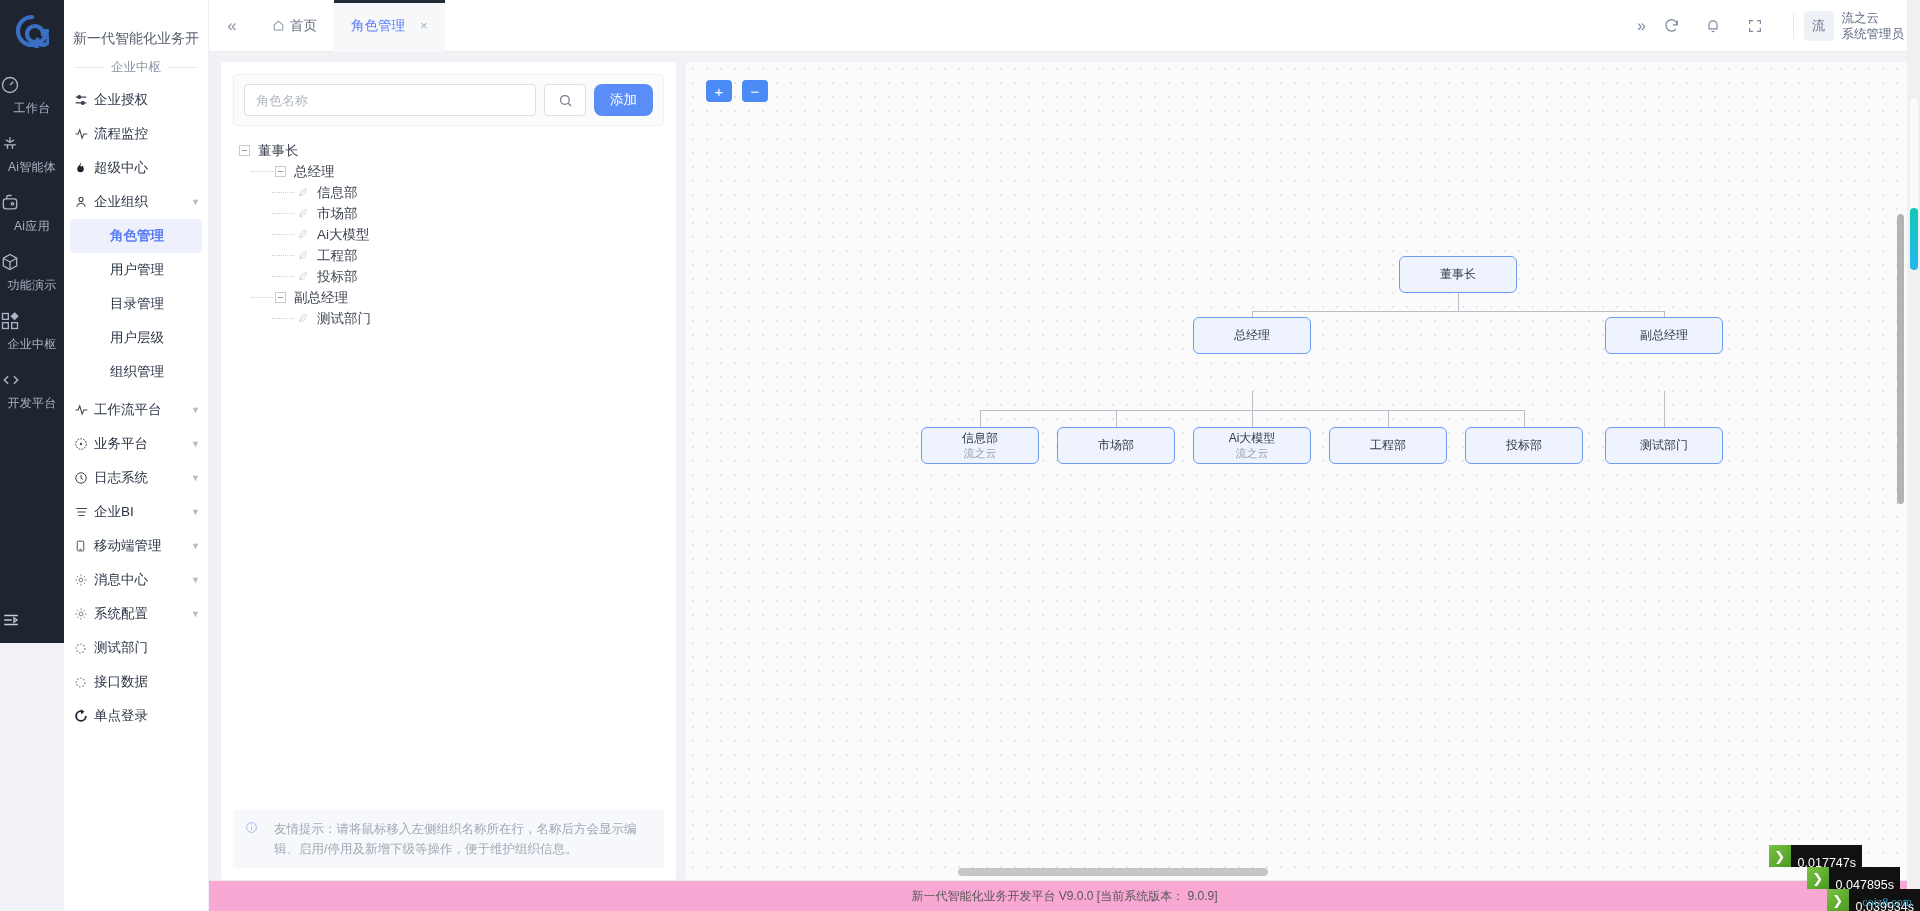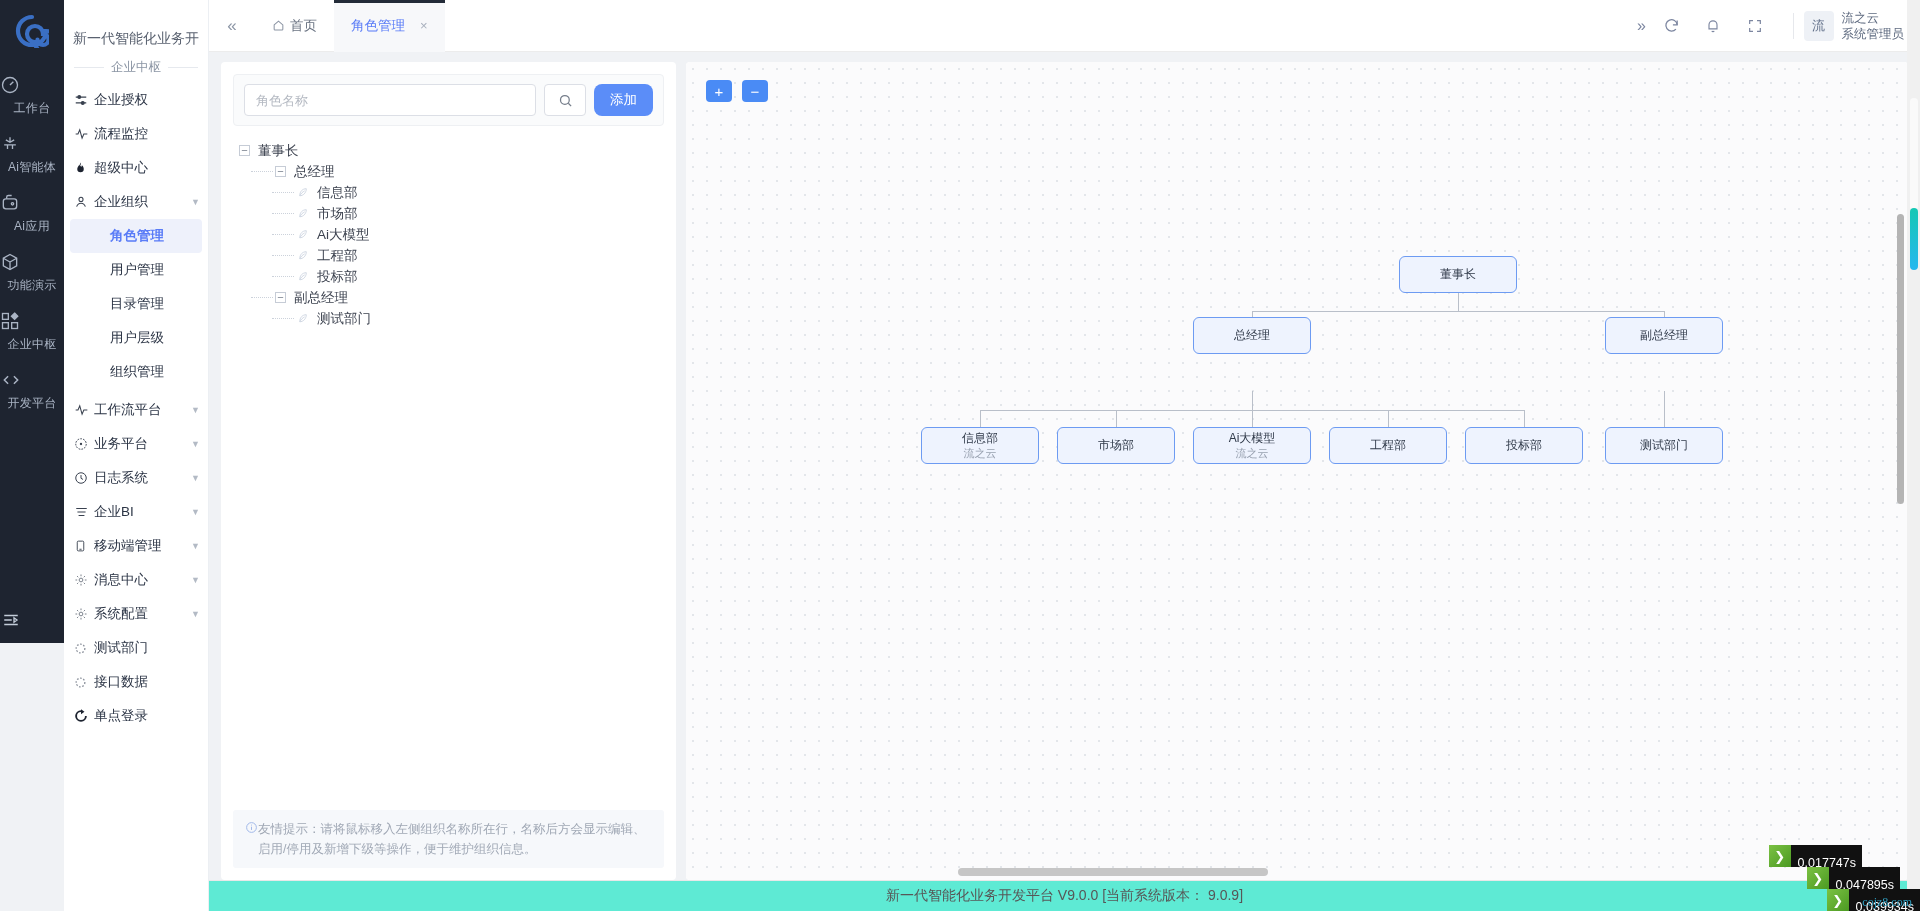--- a/index.html
+++ b/index.html
@@ -114,21 +114,21 @@
   }
   .tnode .tleaf { width: 13px; flex-shrink: 0; color: #ccd3de; font-size: 12px; text-align: center; }
   .tnode .tlabel { margin-left: 8px; white-space: nowrap; }
   .tnode .tdash { width: 22px; border-top: 1px dotted #ccd2db; height: 1px; margin-right: 2px; flex-shrink: 0; }
   .tdepth1 { padding-left: 0; }
   .tdepth2 { padding-left: 12px; }
   .tdepth3 { padding-left: 33px; }
 
   .tip {
     margin: 0 12px 12px; background: #f6f8fb; border-radius: 3px;
-    padding: 9px 12px; display: flex; gap: 0; font-size: 12.5px;
+    padding: 9px 12px; display: flex; gap: 16px; font-size: 12.5px;
     color: #a0a8b5; line-height: 20px;
   }
   .tip-ico { flex-shrink: 0; color: #9fb7e8; font-size: 13px; margin-top: 2px; }
 
   .canvas-panel {
     flex: 1; background: #fff; border-radius: 4px; position: relative;
     min-width: 0; display: flex; flex-direction: column; overflow: hidden;
   }
   .canvas {
     flex: 1; position: relative; margin: 0;
@@ -164,22 +164,22 @@
   }
 
   .page-scroll {
     position: absolute; top: 0; right: 0; width: 13px; height: 911px;
     background: #f0f0f0; z-index: 30;
   }
   .page-thumb-top { position: absolute; top: 98px; left: 3px; width: 8px; height: 112px; background: #fafafa; border-radius: 4px; }
   .page-thumb { position: absolute; top: 208px; left: 3px; width: 8px; height: 62px; border-radius: 4px; background: linear-gradient(#14c8b4, #25b7ef); }
 
   .footer {
-    height: 31px; background: #5eead4; display: flex; align-items: center;
-    justify-content: center; font-size: 14px; color: #575757; flex-shrink: 0;
+    height: 31px; background: #f9a8d4; display: flex; align-items: center;
+    justify-content: center; font-size: 12px; color: #575757; flex-shrink: 0;
     border-top: 1px solid #e8e8e8;
   }
 
   
   .perf { position: absolute; right: 0; bottom: 0; z-index: 40; }
   .perf-row { display: flex; align-items: center; background: #111; height: 22px; position: absolute; }
   .perf-row .pf-ico {
     width: 22px; height: 22px; flex-shrink: 0;
     background: linear-gradient(135deg, #7bc143 0%, #4b9a22 100%);
     color: #fff; font-size: 13px; display: flex; align-items: center; justify-content: center;

